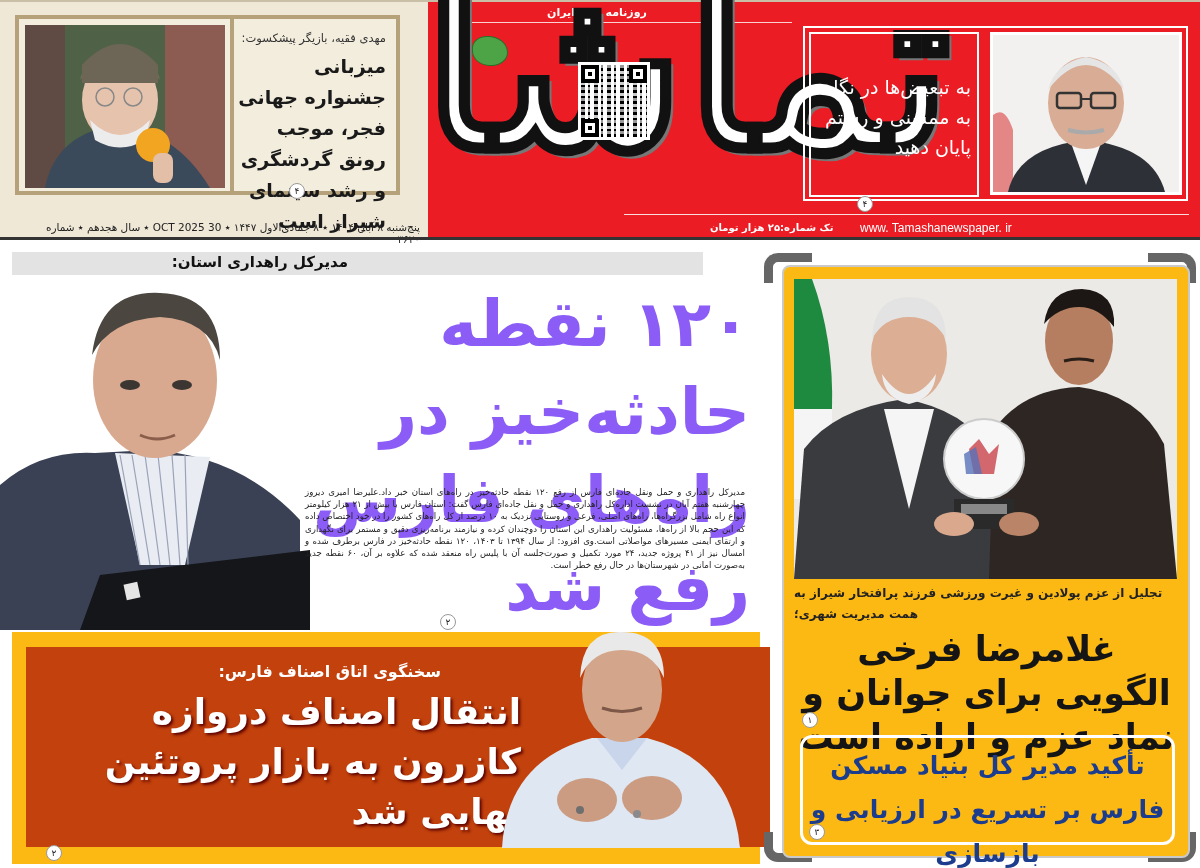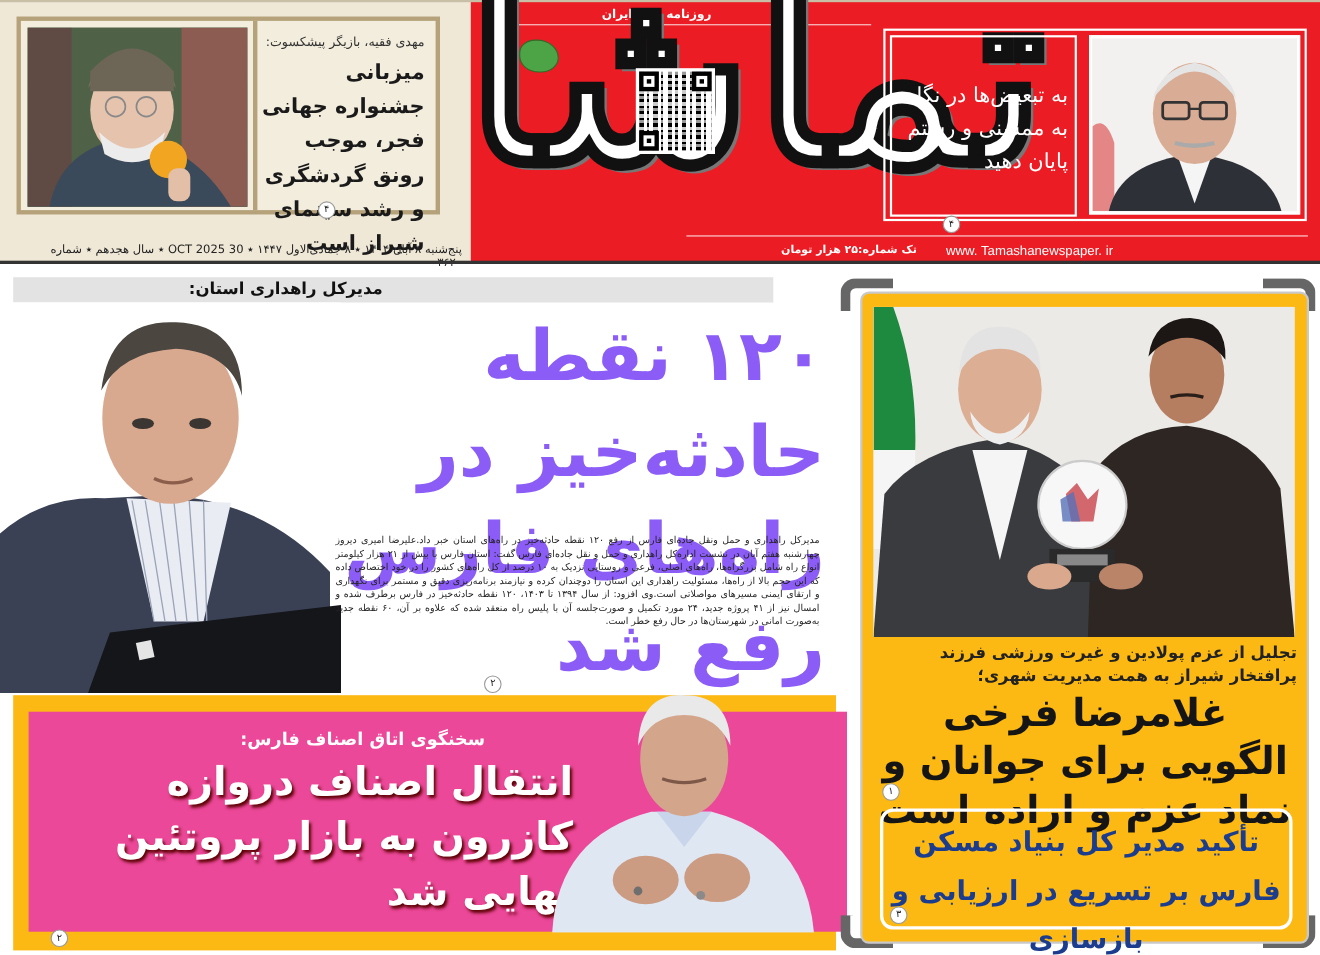--- a/index.html
+++ b/index.html
@@ -53,31 +53,31 @@
 
   
   .lead-kicker-bar { position: absolute; left: 12px; top: 252px; width: 691px; height: 23px; background: #e3e3e3; }
   .lead-kicker { position: absolute; right: 0; top: 1px; padding-right: 355px; font-size: 15px; font-weight: bold; color: #111; }
   .lead-photo { position: absolute; left: 0; top: 275px; width: 310px; height: 355px; overflow: hidden; background: #fff; }
   .lead-headline { position: absolute; left: 230px; top: 280px; width: 520px; font-size: 64px; line-height: 88px; font-weight: bold; color: #8b5cf6; text-align: right; }
   .lead-body { position: absolute; left: 305px; top: 486px; width: 440px; font-size: 8.6px; line-height: 12.2px; color: #222; text-align: justify; }
 
   
   .story2-frame { position: absolute; left: 12px; top: 632px; width: 748px; height: 232px; background: #fdb913; }
-  .story2-red { position: absolute; left: 14px; top: 15px; width: 744px; height: 200px; background: #ec4899; }
+  .story2-red { position: absolute; left: 14px; top: 15px; width: 744px; height: 200px; background: #c2410c; }
   .story2-kicker { position: absolute; left: 175px; top: 15px; width: 240px; font-size: 16px; color: #fff; font-weight: bold; text-align: right; }
   .story2-headline { position: absolute; left: 15px; top: 40px; width: 480px; font-size: 36px; line-height: 50px; color: #fff; font-weight: bold; text-align: right; text-shadow: 2px 2px 3px #5a0000; }
   .story2-body { position: absolute; left: 18px; top: 158px; width: 430px; font-size: 8.8px; line-height: 13px; color: #fff; font-weight: bold; text-align: justify; }
   .story2-photo { position: absolute; left: 460px; top: -12px; width: 275px; height: 228px; overflow: hidden; }
 
   
   .bracket { position: absolute; width: 48px; height: 30px; border: 9px solid #666; }
   .right-box { position: absolute; left: 782px; top: 265px; width: 408px; height: 593px; background: #fdb913; border: 2px solid #c9c9c9; border-radius: 8px; }
   .right-photo { position: absolute; left: 10px; top: 12px; width: 383px; height: 300px; background: #ecebe8; overflow: hidden; }
-  .right-kicker { position: absolute; left: 10px; top: 316px; width: 385px; font-size: 15px; line-height: 21px; font-weight: bold; color: #222; text-align: right; }
+  .right-kicker { position: absolute; left: 10px; top: 316px; width: 385px; font-size: 12px; line-height: 21px; font-weight: bold; color: #222; text-align: left; }
   .right-headline { position: absolute; left: 10px; top: 360px; width: 385px; font-size: 35px; line-height: 44px; font-weight: bold; color: #151515; text-align: center; }
   .right-sub { position: absolute; left: 16px; top: 468px; width: 375px; height: 110px; border: 3px solid #fff; border-radius: 12px; }
   .right-sub-headline { position: absolute; left: 0; top: 6px; width: 100%; font-size: 25px; line-height: 44px; font-weight: bold; color: #1c3d8e; text-align: center; }
 
   svg { display: block; }
 </style>
 </head>
 <body>
 
 <header class="masthead">

